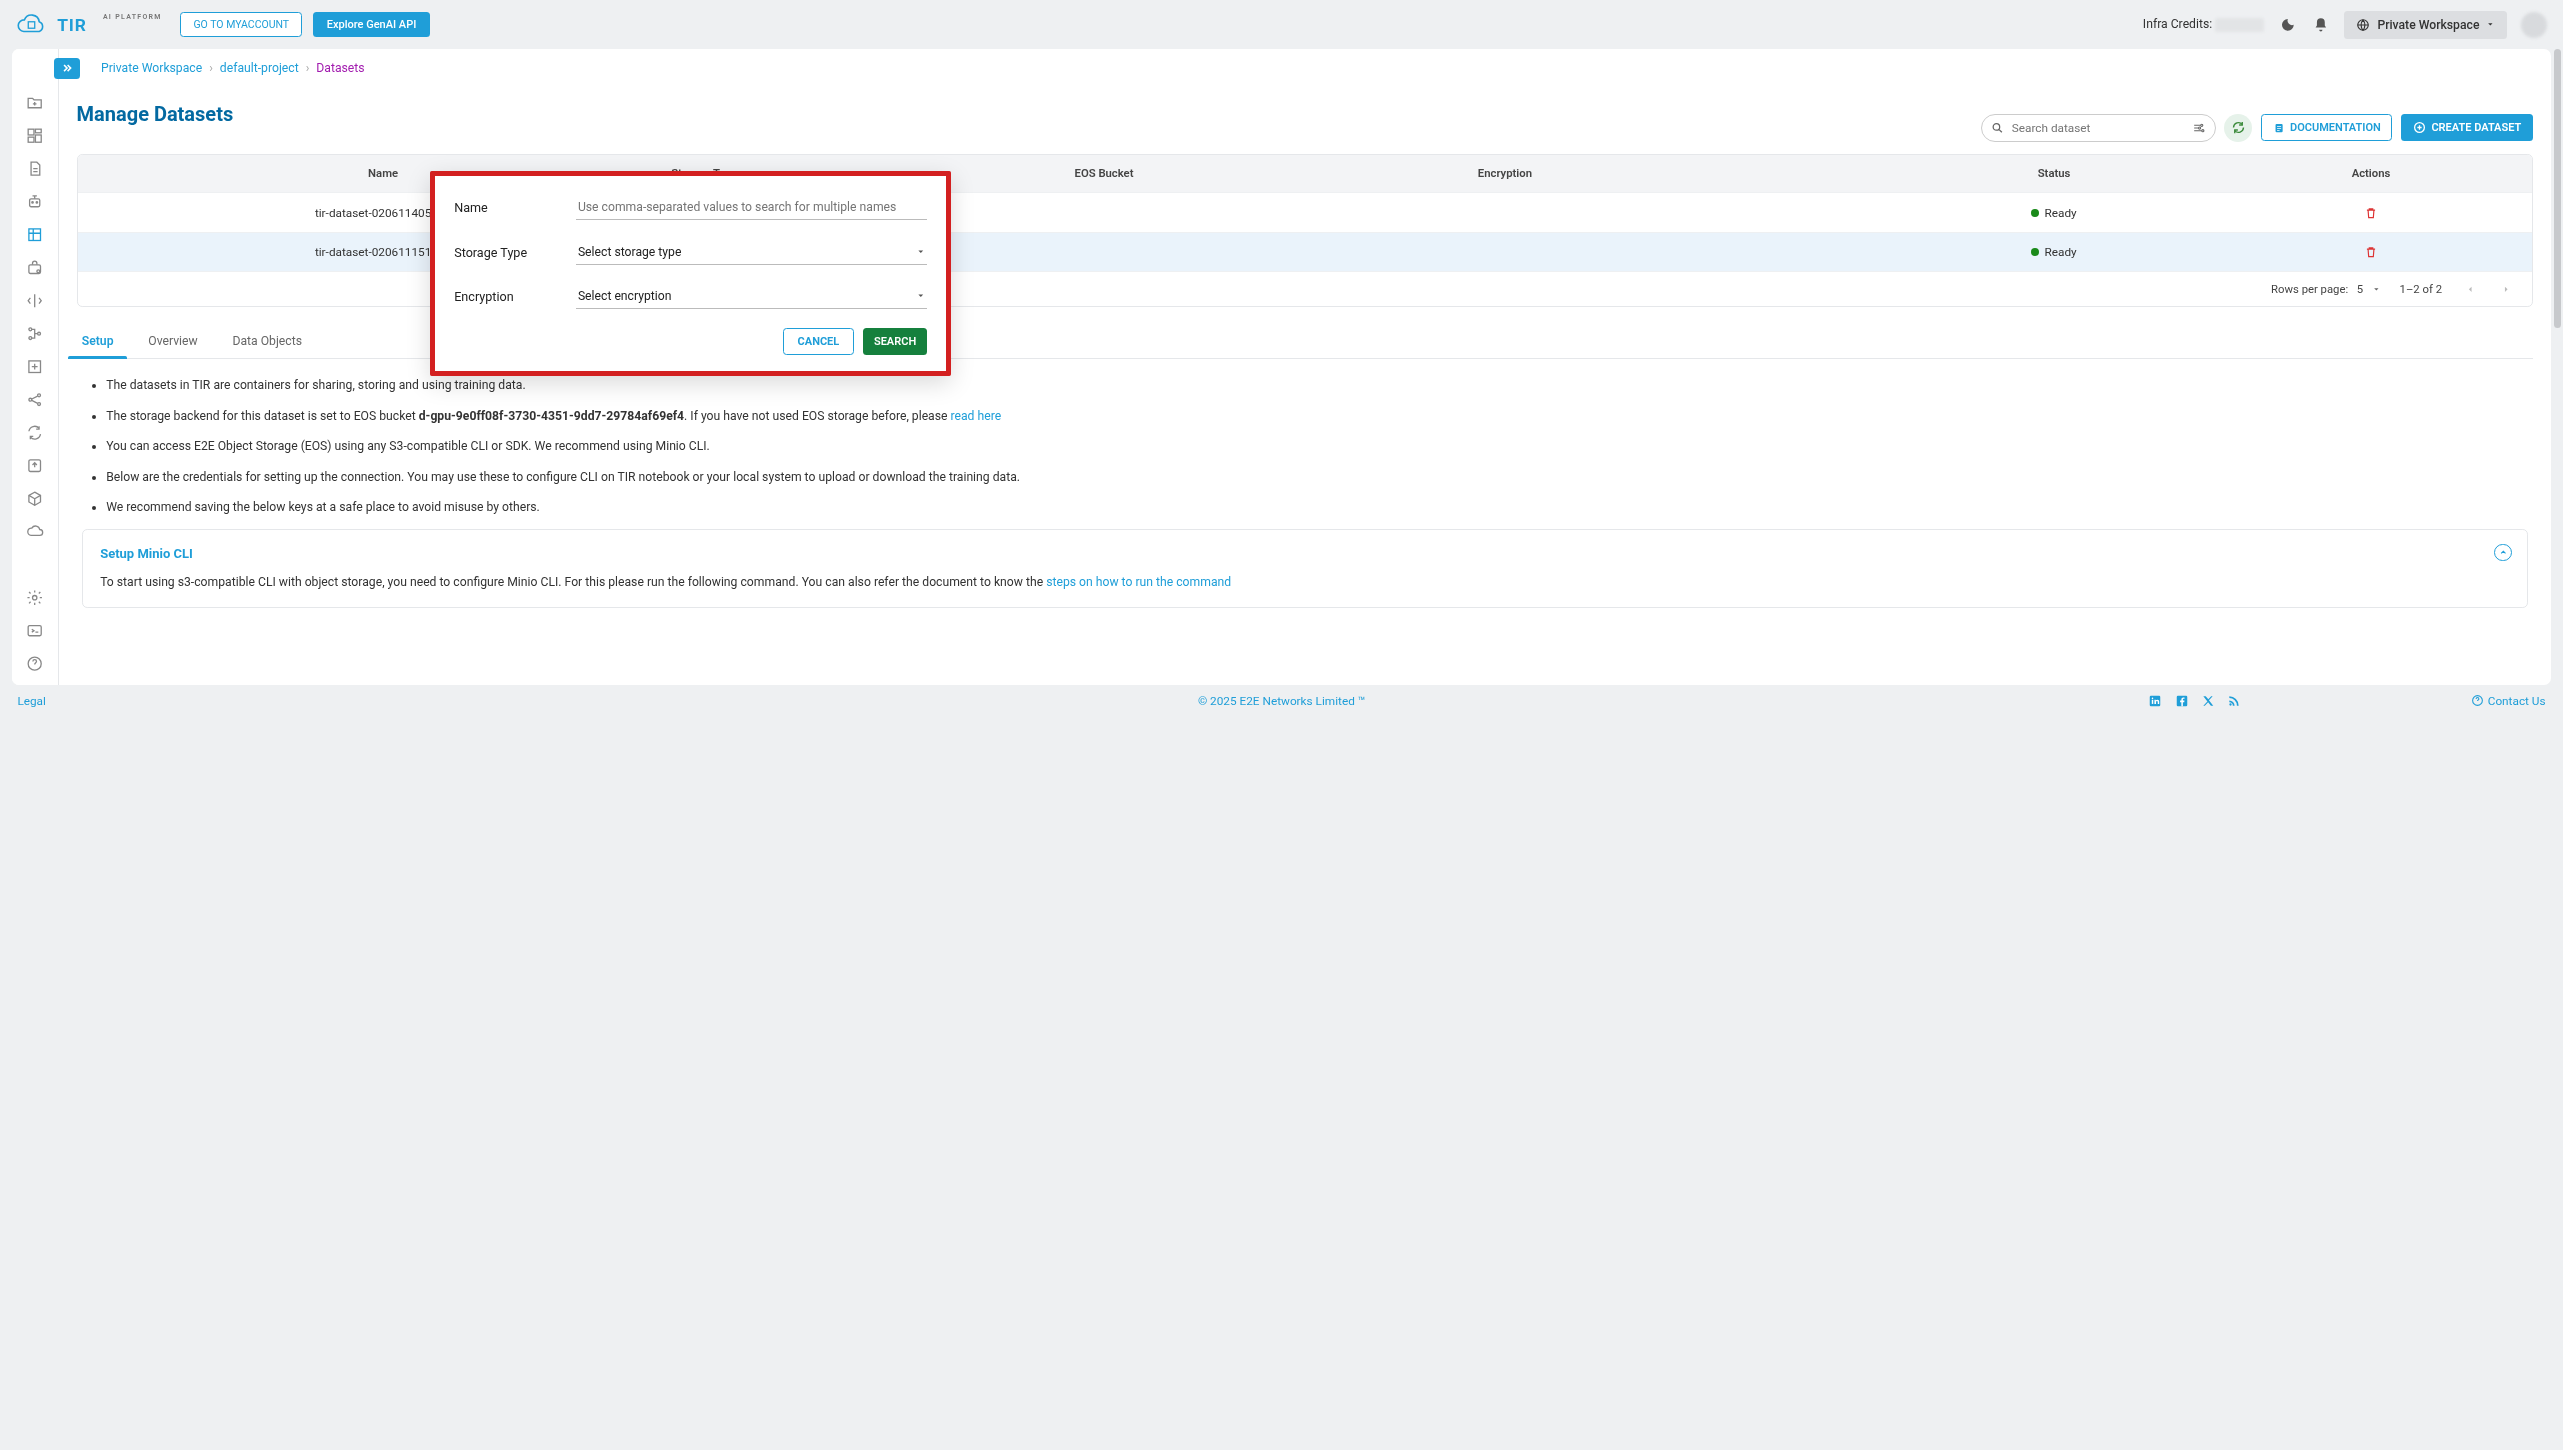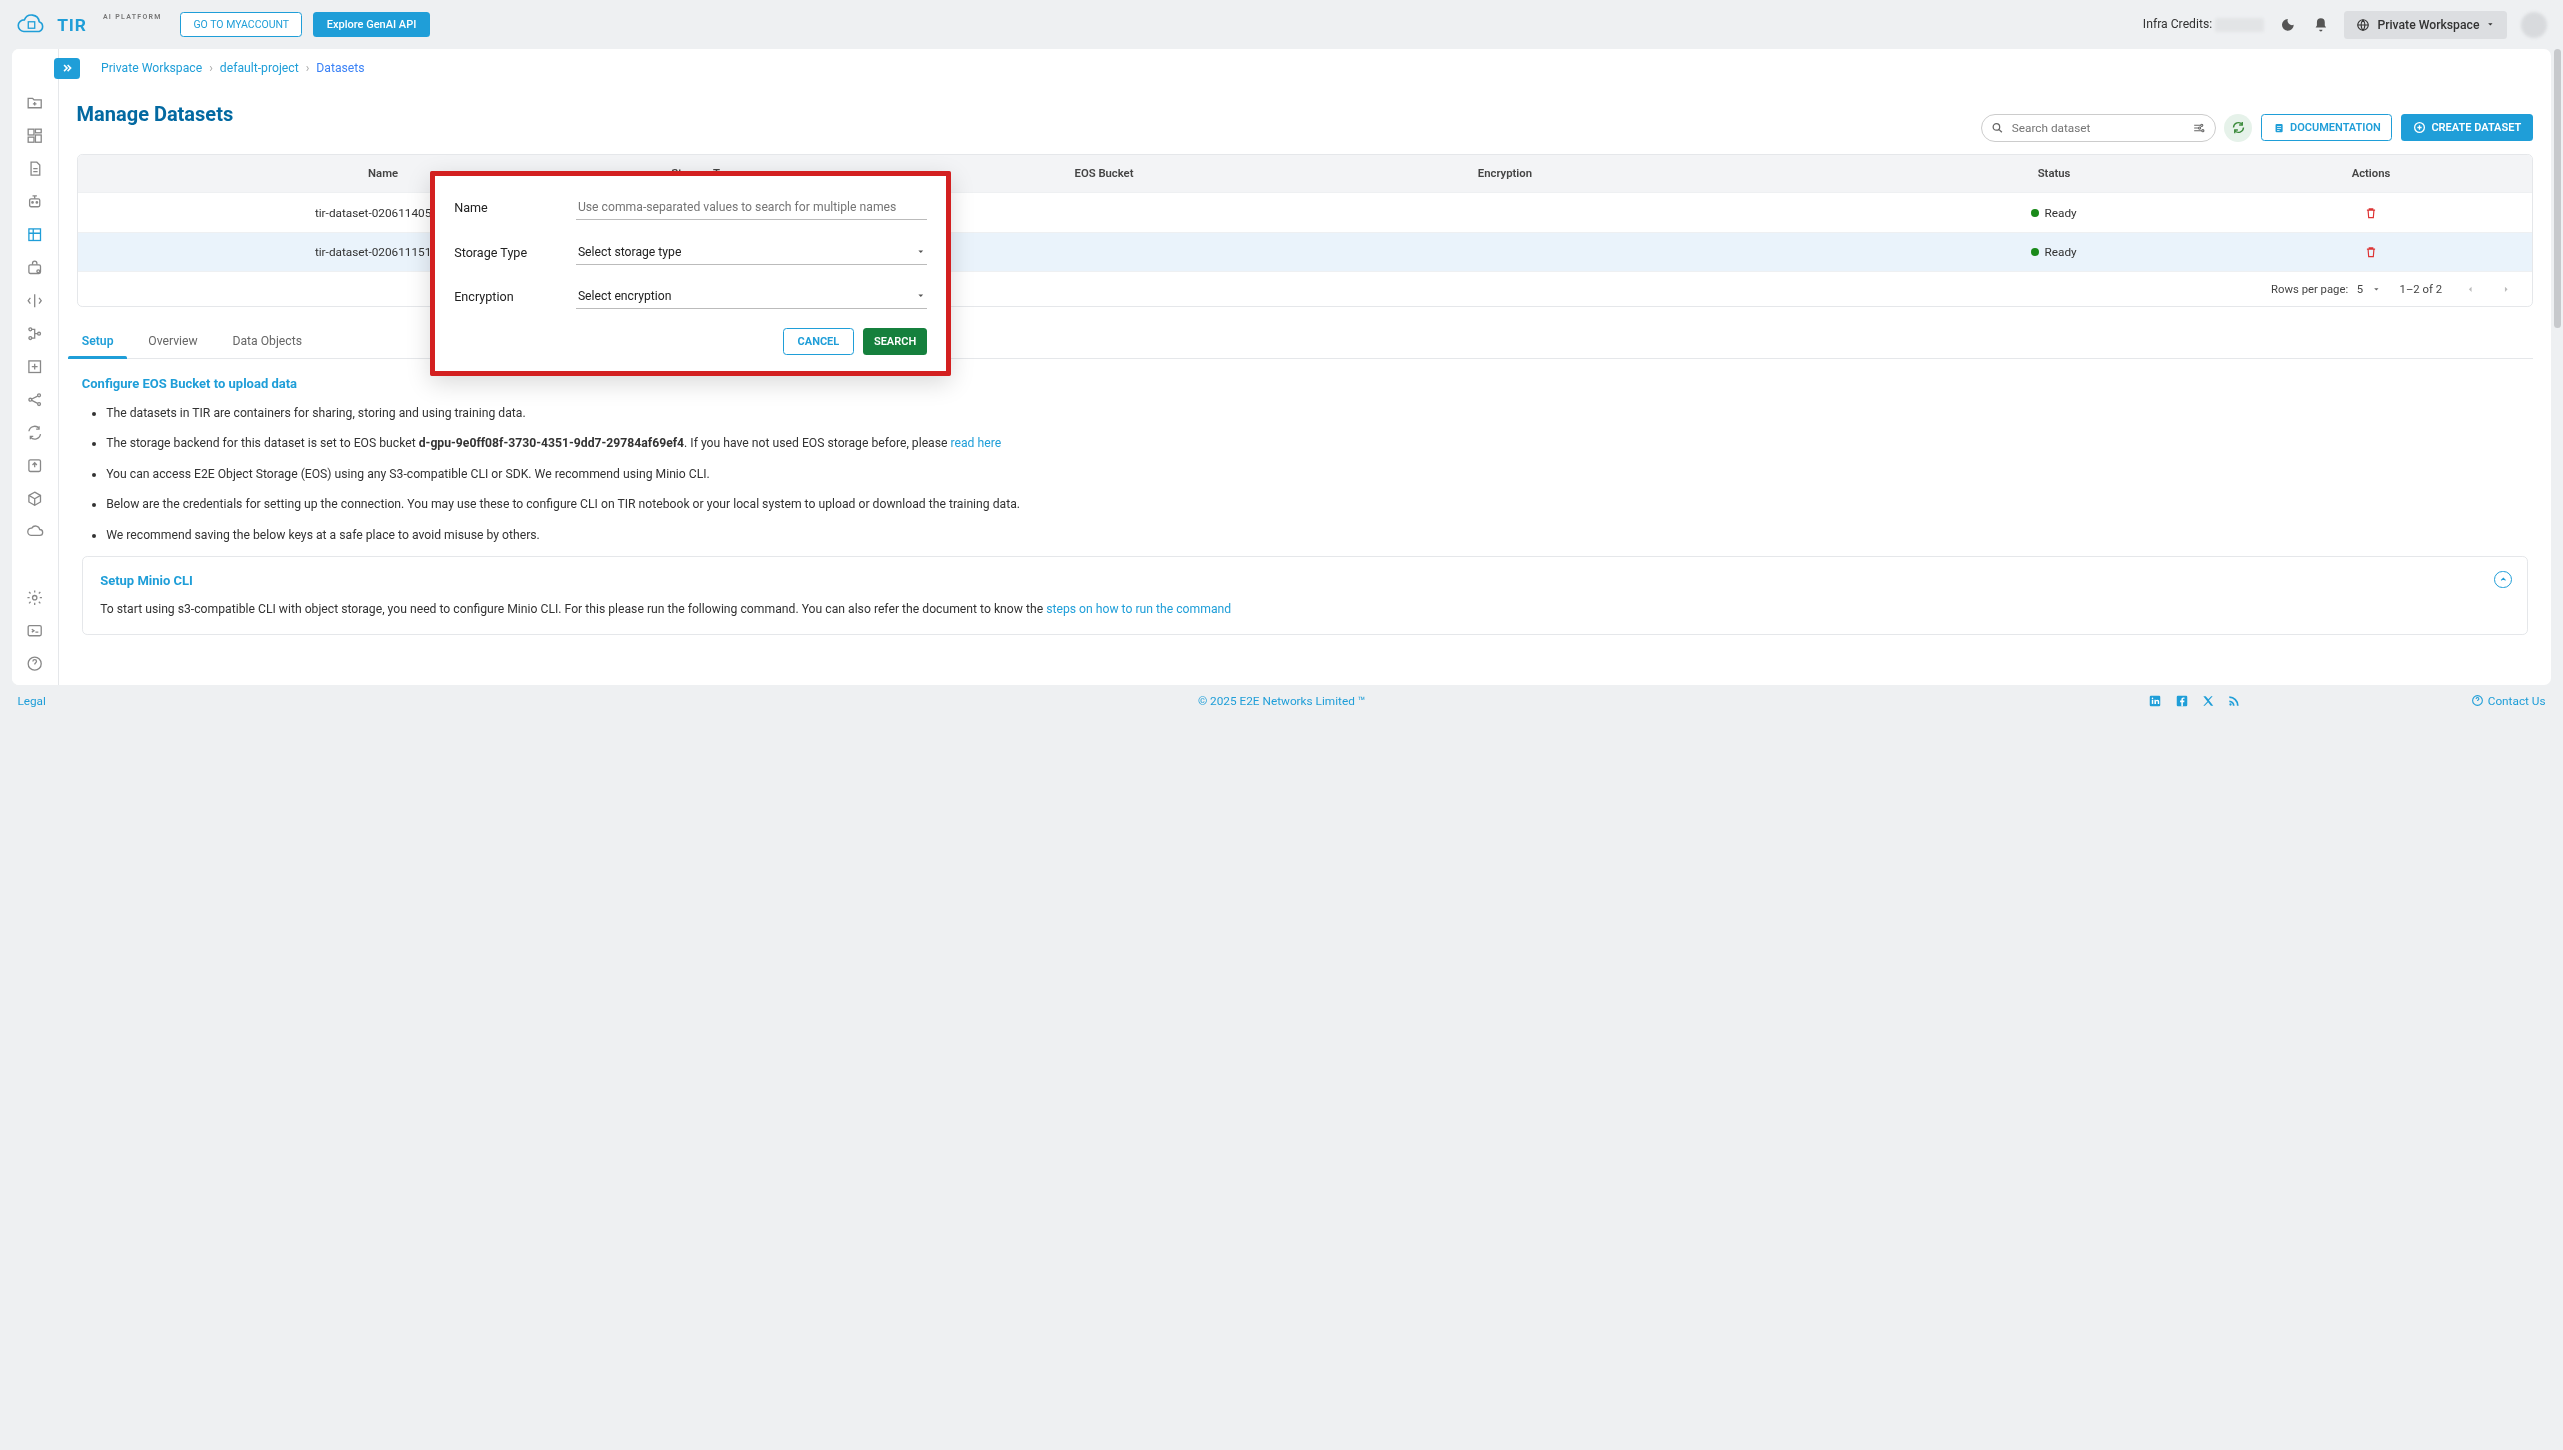--- a/index.html
+++ b/index.html
@@ -20,21 +20,21 @@
 .main-area { background:#fff; margin:0 12.2px 0 12.2px; border-radius:7px; position:relative; min-height:636px; }
 .sidebar { position:absolute; left:0; top:0; width:47px; background:#fff; border-right:0.9px solid #e5e7ea; border-radius:7px 0 0 7px; display:flex; flex-direction:column; align-items:center; padding-top:44px; gap:14px; height:100%; }
 .sidebar-toggle { position:absolute; top:8.7px; left:42px; width:26px; height:21px; background:#1f9ed8; border-radius:3.5px; display:flex; align-items:center; justify-content:center; color:#fff; cursor:pointer; z-index:5; }
 .side-icon { width:19px; height:19px; color:#888; cursor:pointer; display:flex; align-items:center; justify-content:center; }
 .side-icon.active { color:#1f9ed8; }
 .side-spacer { flex:1; }
 .content { margin-left:47px; padding:12.2px 17.4px 0 17.4px; }
 .breadcrumb { display:flex; align-items:center; gap:7px; font-size:12.2px; margin-bottom:10.5px; margin-left:24.4px; }
 .breadcrumb a { color:#1f9ed8; text-decoration:none; cursor:pointer; }
 .breadcrumb .sep { color:#aaa; }
-.breadcrumb .current { color:#3b82f6; }
+.breadcrumb .current { color:#a21caf; }
 .page-head { display:flex; align-items:center; margin-bottom:12.2px; }
 .page-title { font-size:20px; font-weight:700; color:#0369a1; }
 .head-actions { margin-left:auto; display:flex; align-items:center; gap:8.7px;margin-top:28px; }
 .search-wrap { position:relative; width:235px; }
 .search-input { width:100%; border:0.9px solid #ccc; border-radius:17.4px; padding:6.1px 31px 6.1px 30px; font-size:11.8px; outline:none; }
 .search-icon-l { position:absolute; left:10.5px; top:50%; transform:translateY(-50%); color:#666; }
 .tune-icon { position:absolute; right:10.5px; top:50%; transform:translateY(-50%); color:#666; cursor:pointer; }
 .refresh-btn { width:28px; height:28px; border-radius:50%; background:#e6f2ea; display:flex; align-items:center; justify-content:center; color:#3a8a3a; cursor:pointer; }
 .doc-btn { border:0.9px solid #1f9ed8; color:#1f9ed8; background:#fff; border-radius:3.5px; padding:6.1px 10.5px; display:flex; align-items:center; gap:5.2px; font-size:11px; font-weight:600; cursor:pointer; }
 .create-btn { background:#1f9ed8; color:#fff; border:none; border-radius:3.5px; padding:7px 12.2px; display:flex; align-items:center; gap:5.2px; font-size:11px; font-weight:600; cursor:pointer; }
@@ -351,21 +351,20 @@
       </div>
     </div>
 
     <div class="tabs">
       <div class="tab active">Setup</div>
       <div class="tab">Overview</div>
       <div class="tab">Data Objects</div>
     </div>
 
     <div class="setup-body">
-      <div class="section-title">Configure EOS Bucket to upload data</div>
       <ul>
         <li>The datasets in TIR are containers for sharing, storing and using training data.</li>
         <li><span>The storage backend for this dataset is set to EOS bucket </span><b>d-gpu-9e0ff08f-3730-4351-9dd7-29784af69ef4</b><span>. If you have not used EOS storage before, please </span><a>read here</a></li>
         <li>You can access E2E Object Storage (EOS) using any S3-compatible CLI or SDK. We recommend using Minio CLI.</li>
         <li>Below are the credentials for setting up the connection. You may use these to configure CLI on TIR notebook or your local system to upload or download the training data.</li>
         <li>We recommend saving the below keys at a safe place to avoid misuse by others.</li>
       </ul>
       <div class="minio-card">
         <div class="minio-title">Setup Minio CLI</div>
         <div style="font-size:12.2px;line-height:1.5"><span>To start using s3-compatible CLI with object storage, you need to configure Minio CLI. For this please run the following command. You can also refer the document to know the </span><a>steps on how to run the command</a></div>

